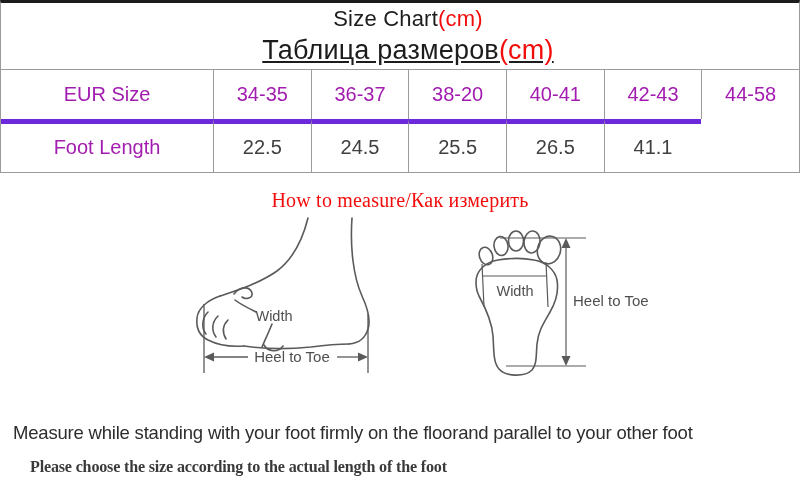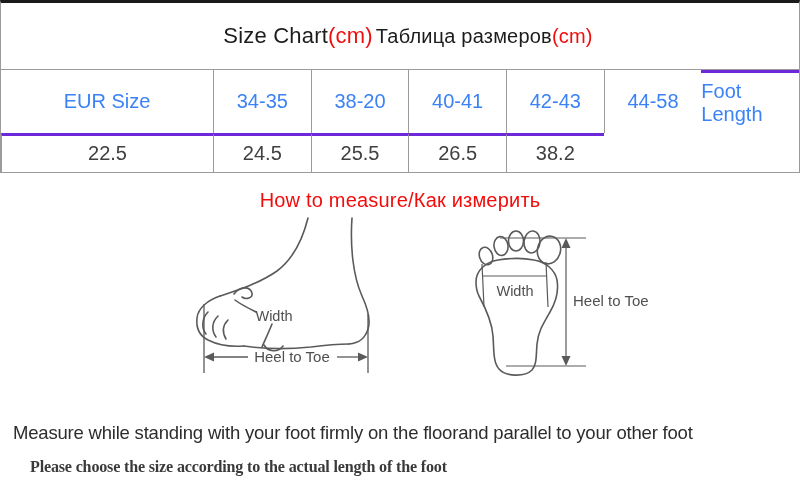--- a/index.html
+++ b/index.html
@@ -9,37 +9,37 @@
   }
   
   .tablewrap{
     position:absolute;top:0;left:0;width:800px;height:173px;box-sizing:border-box;
     border-top:3px solid #1b1b1b;
     border-left:1px solid #9b9b9b;border-right:1px solid #9b9b9b;border-bottom:1px solid #9b9b9b;
     background:#fff;
   }
   .titleblock{
     height:67px;box-sizing:border-box;border-bottom:1px solid #9b9b9b;
-    display:flex;align-items:center;justify-content:center;gap:3px;padding-left:16px;
+    display:flex;flex-direction:column;align-items:center;justify-content:center;gap:3px;padding-left:16px;
   }
   .title-line1{font-size:22px;color:#1c1c1c;letter-spacing:.2px;}
-  .title-line2{font-size:20px;color:#1c1c1c;letter-spacing:.2px;}
+  .title-line2{font-size:27px;color:#1c1c1c;letter-spacing:.2px;text-decoration:underline;}
   .red{color:#f20d0d;}
   .grid{display:grid;grid-template-columns:212px repeat(6,1fr);height:102px;}
   .cell{
     display:flex;align-items:center;justify-content:center;
-    font-size:20px;color:#3b82f6;border-left:1px solid #9b9b9b;box-sizing:border-box;
+    font-size:20px;color:#a21caf;border-left:1px solid #9b9b9b;box-sizing:border-box;
   }
   .cell.first{border-left:none;}
-  .cell.bt{border-top:3px solid #6d28d9;}
+  .cell.bt{border-top:5px solid #6d28d9;}
   .cell.val{color:#404040;}
   
   .howto{
     position:absolute;top:189px;left:0;width:100%;text-align:center;
-    font-size:20px;color:#f20d0d;letter-spacing:.2px;
+    font-size:20px;color:#f20d0d;letter-spacing:.2px;font-family:Liberation Serif, serif;
   }
   
   .diagram-left{position:absolute;left:190px;top:216px;}
   .diagram-right{position:absolute;left:430px;top:211px;}
   .dlabel{font-size:14.5px;fill:#4f4f4f;font-family:"Liberation Sans","DejaVu Sans",sans-serif;}
   .dlabel2{font-size:15px;fill:#4f4f4f;font-family:"Liberation Sans","DejaVu Sans",sans-serif;}
   
   .note1{
     position:absolute;left:13px;top:422px;font-size:18.5px;color:#2d2d2d;letter-spacing:-.2px;
   }
@@ -56,30 +56,31 @@
 <div class="sheet">
 
   <div class="tablewrap">
     <div class="titleblock">
       <div class="title-line1"><span>Size Chart</span><span class="red">(cm)</span></div>
       <div class="title-line2"><span>Таблица размеров</span><span class="red">(cm)</span></div>
     </div>
     <div class="grid">
       <div class="cell first">EUR Size</div>
       <div class="cell">34-35</div>
+      <div class="cell">36-37</div>
       <div class="cell">38-20</div>
       <div class="cell">40-41</div>
       <div class="cell">42-43</div>
       <div class="cell">44-58</div>
       <div class="cell first bt">Foot Length</div>
       <div class="cell bt val">22.5</div>
       <div class="cell bt val">24.5</div>
       <div class="cell bt val">25.5</div>
       <div class="cell bt val">26.5</div>
-      <div class="cell bt val">38.2</div>
+      <div class="cell bt val">41.1</div>
     </div>
   </div>
 
   <div class="howto">How to measure/Как измерить</div>
 
   <svg class="diagram-left" width="220" height="172" viewBox="0 0 220 172" xmlns="http://www.w3.org/2000/svg">
     <g stroke="#5a5a5a" stroke-width="1.6" fill="none" stroke-linecap="round">
       <path d="M 162,2 C 160,30 163,60 172,80 C 178,93 181,104 178,113 C 175,123 169,127 159,128"></path>
       <path d="M 118,2 C 112,26 103,43 87,55 C 70,67 48,74 30,80"></path>
       <path d="M 30,80 C 18,84 8,92 7,102 C 6,112 10,120 18,124 C 28,129 42,131 54,130"></path>

